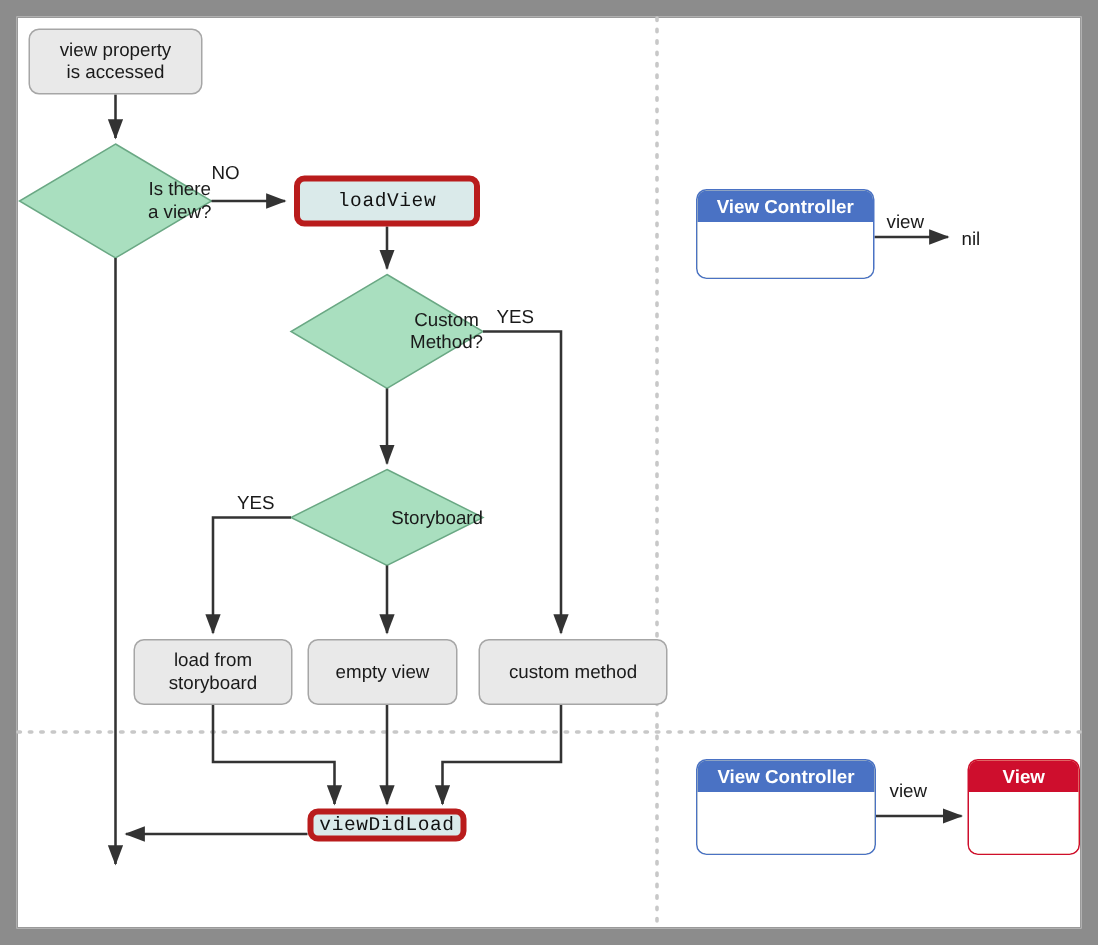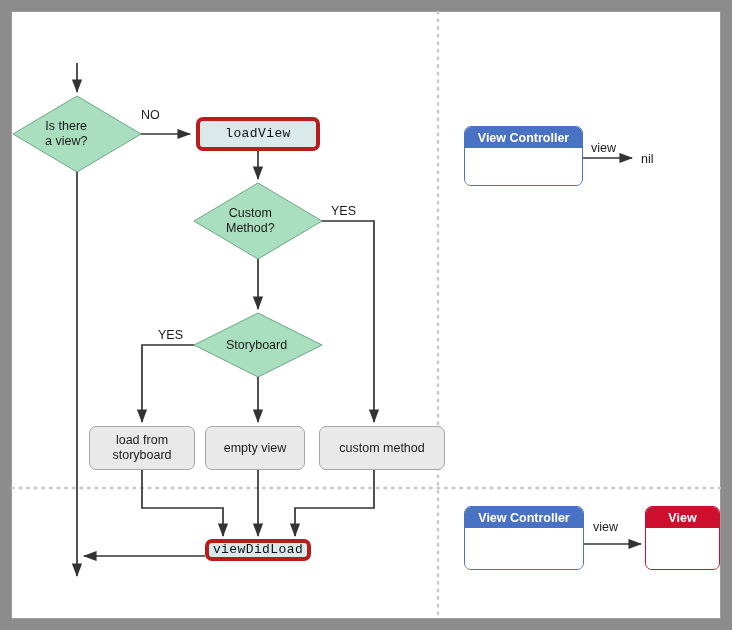--- a/index.html
+++ b/index.html
@@ -13,23 +13,23 @@
   .node{position:absolute;box-sizing:border-box;display:flex;
         align-items:center;justify-content:center;text-align:center;
         line-height:1.2;}
   .box-gray{background:#e9e9e9;border:1px solid #a6a6a6;border-radius:7px;
             font-size:12.5px;color:#1a1a1a;}
   .box-cyan{background:#daeaea;border:4px solid #b91c1c;border-radius:7px;
             font-family:"Liberation Mono",monospace;font-size:13px;
             color:#111;letter-spacing:.4px;}
   .diamond-wrap{position:absolute;}
   .diamond-label{position:absolute;left:0;top:0;width:100%;height:100%;
-                 display:flex;align-items:center;justify-content:flex-start;
+                 display:flex;align-items:center;justify-content:flex-end;
                  text-align:center;font-size:12.5px;color:#1a1a1a;
-                 line-height:1.2;margin-left:32px;}
+                 line-height:1.2;}
   .edge-label{position:absolute;font-size:12.5px;color:#1a1a1a;}
   .umlbox{position:absolute;box-sizing:border-box;border-radius:7px;
           overflow:hidden;background:#fef9c3;}
   .umlbox .hdr{height:21px;display:flex;align-items:center;
                justify-content:center;font-weight:bold;font-size:12.5px;
                color:#ffffff;}
   .umlbox .body{background:#ffffff;}
   .uml-blue{border:1.5px solid #4a72c4;}
   .uml-blue .hdr{background:#4a72c4;}
   .uml-red{border:1.5px solid #ce0e2d;}
@@ -78,20 +78,26 @@
     <path d="M258,470 L258,536" stroke="#333" stroke-width="1.7" fill="none" marker-end="url(#arrow)"></path>
     <path d="M374,470 L374,508 L295,508 L295,536" stroke="#333" stroke-width="1.7" fill="none" marker-end="url(#arrow)"></path>
 
     <path d="M205,556 L84,556" stroke="#333" stroke-width="1.7" fill="none" marker-end="url(#arrow)"></path>
 
     <path d="M583,158 L632,158" stroke="#333" stroke-width="1.7" fill="none" marker-end="url(#arrow)"></path>
 
     <path d="M584,544 L641,544" stroke="#333" stroke-width="1.7" fill="none" marker-end="url(#arrow)"></path>
   </svg>
 
+  <div class="node box-gray" style="left:19px;top:19px;width:116px;height:44px;">
+    <span>
+      <span>view property</span><br>
+      <span>is accessed</span>
+    </span>
+  </div>
 
   <div class="diamond-wrap" style="left:13px;top:96px;width:128px;height:76px;">
     <div class="diamond-label">
       <span>
         <span>Is there</span><br>
         <span>a view?</span>
       </span>
     </div>
   </div>
 

